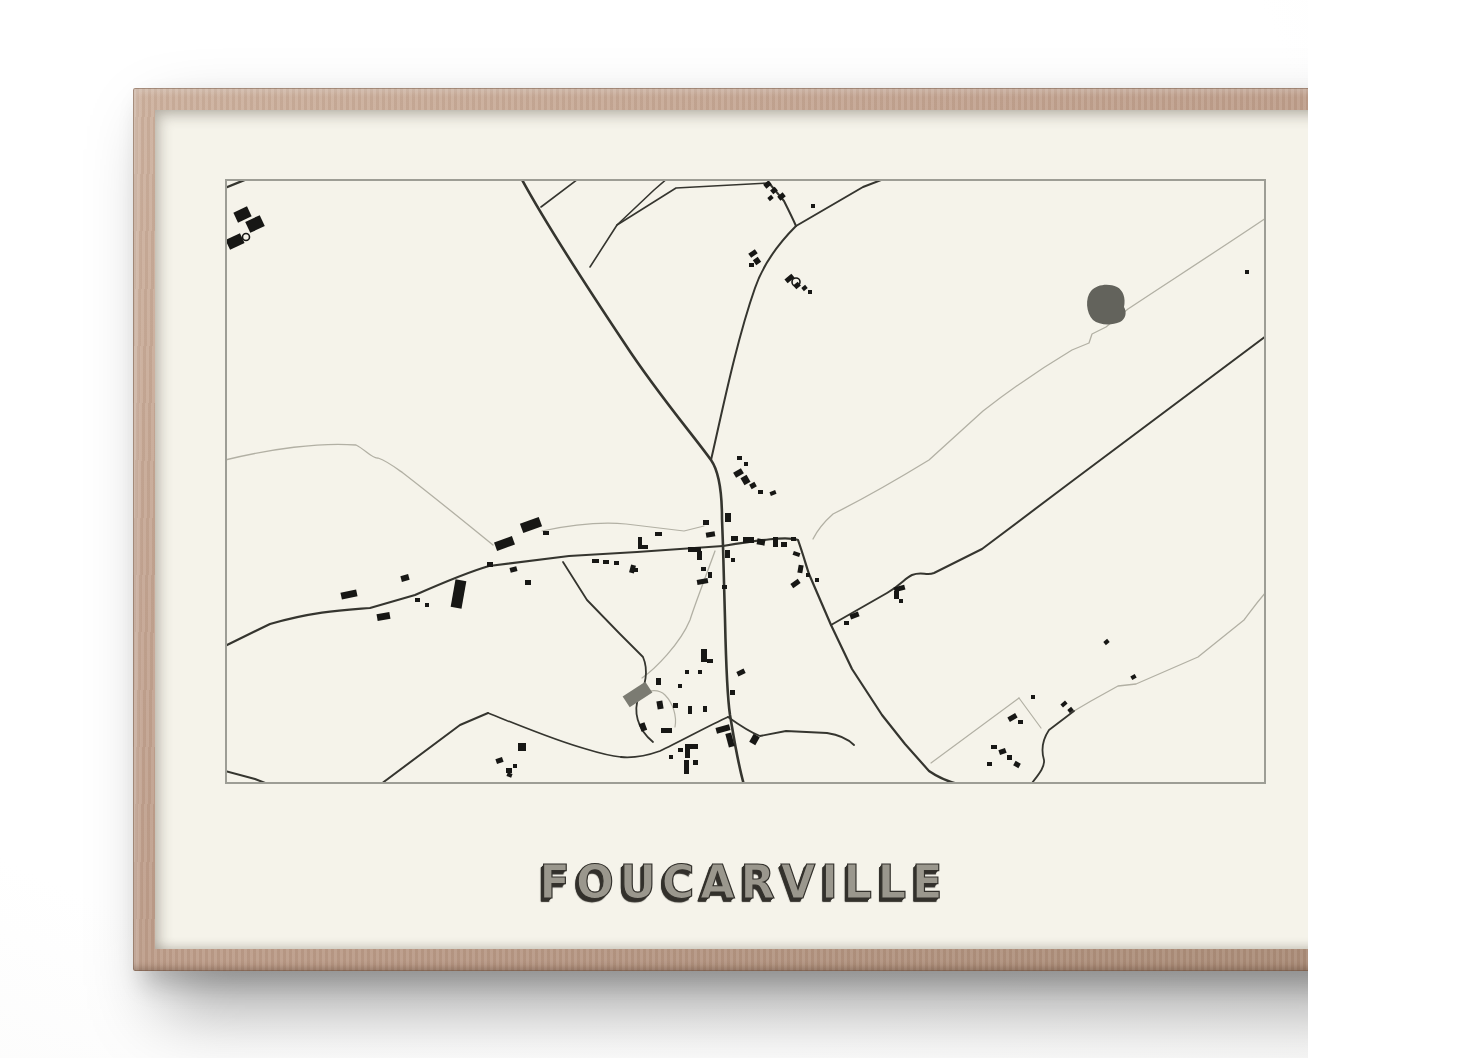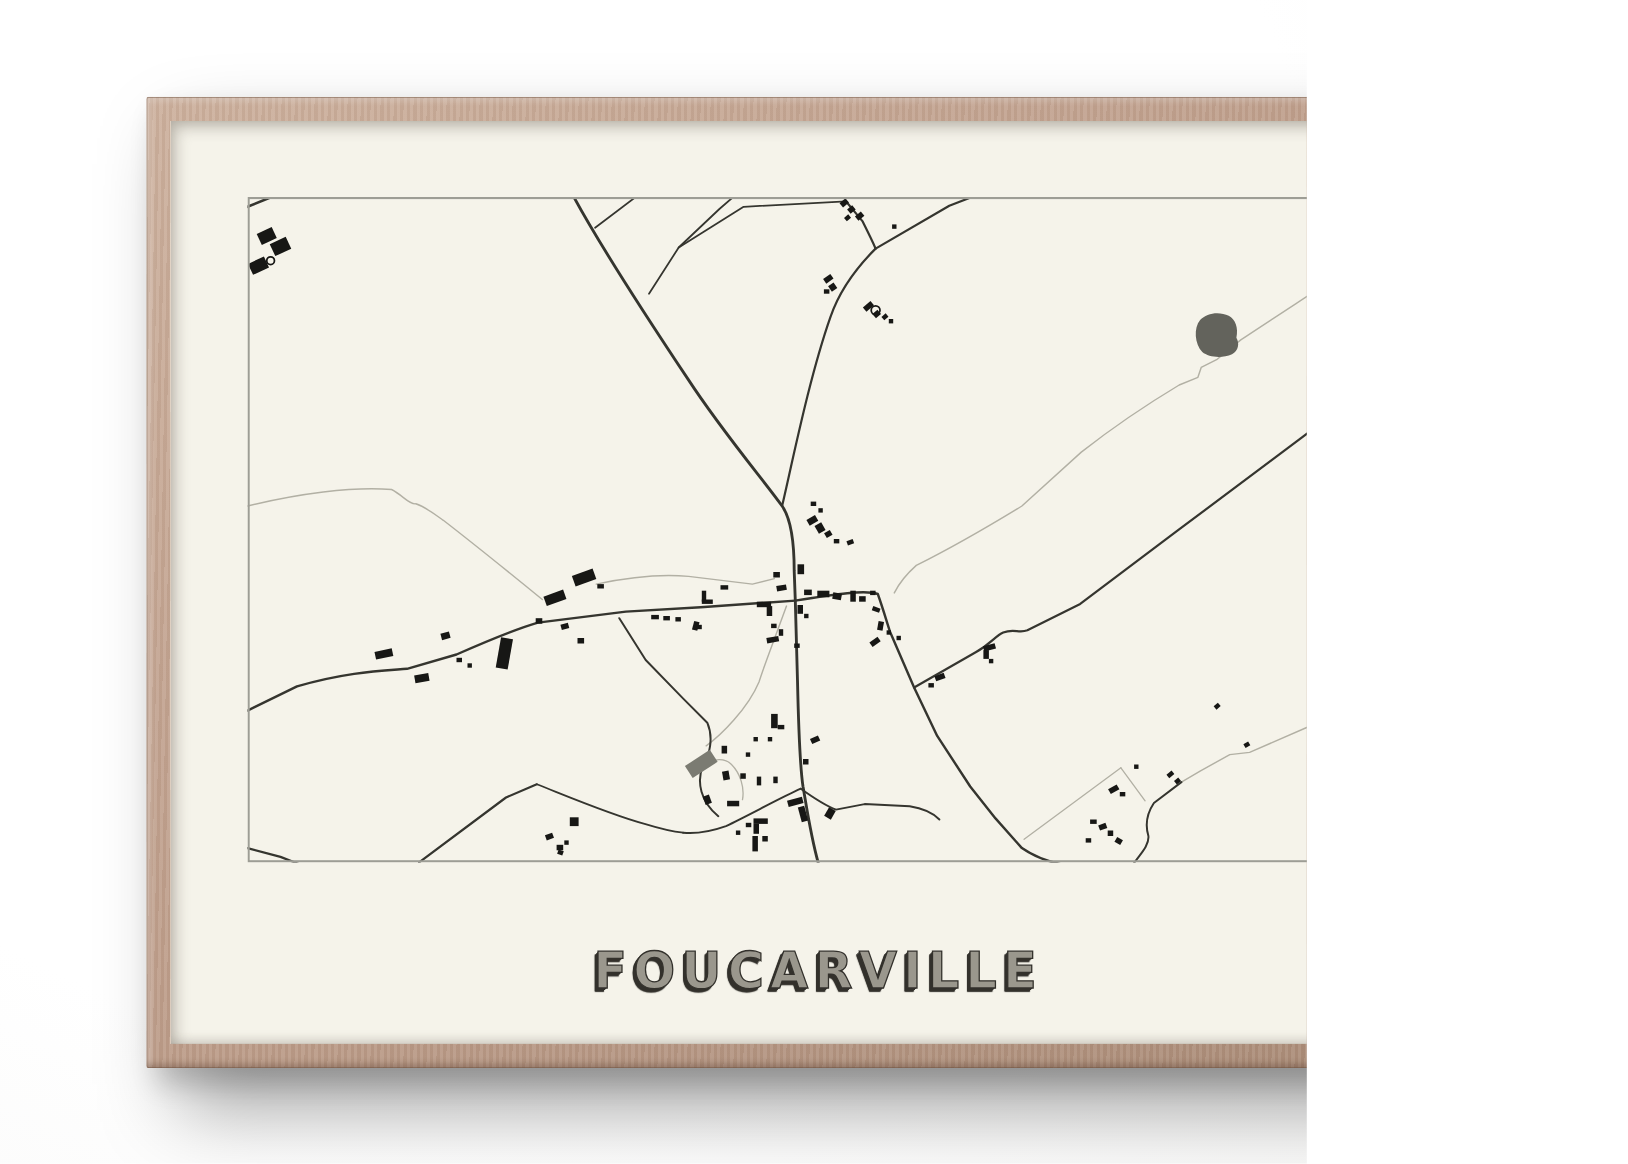--- a/index.html
+++ b/index.html
@@ -1,16 +1,16 @@
 <!DOCTYPE html>
 <html><head>
 <meta charset="utf-8">
 <style>
   html,body{margin:0;padding:0;background:#ffffff;}
-  .scene{position:relative;width:1188px;height:1058px;overflow:hidden;
+  .scene{position:relative;width:1308px;height:1058px;overflow:hidden;
          background:radial-gradient(120% 120% at 35% 25%, #ffffff 55%, #f6f6f5 100%);
          font-family:"DejaVu Sans", "Liberation Sans", sans-serif;}
   .frame{position:absolute;left:133px;top:88px;width:1222px;height:883px;box-sizing:border-box;
          background:
            repeating-linear-gradient(91deg, rgba(255,255,255,0.07) 0 3px, rgba(90,60,40,0.05) 3px 6px),
            linear-gradient(145deg,#cdb19e 0%,#bf9f8c 45%,#a98b77 100%);
          border-radius:2px;
          box-shadow:
            inset 0 0 0 1px rgba(110,80,60,.45),
            inset -3px -3px 7px rgba(60,35,20,.35),

